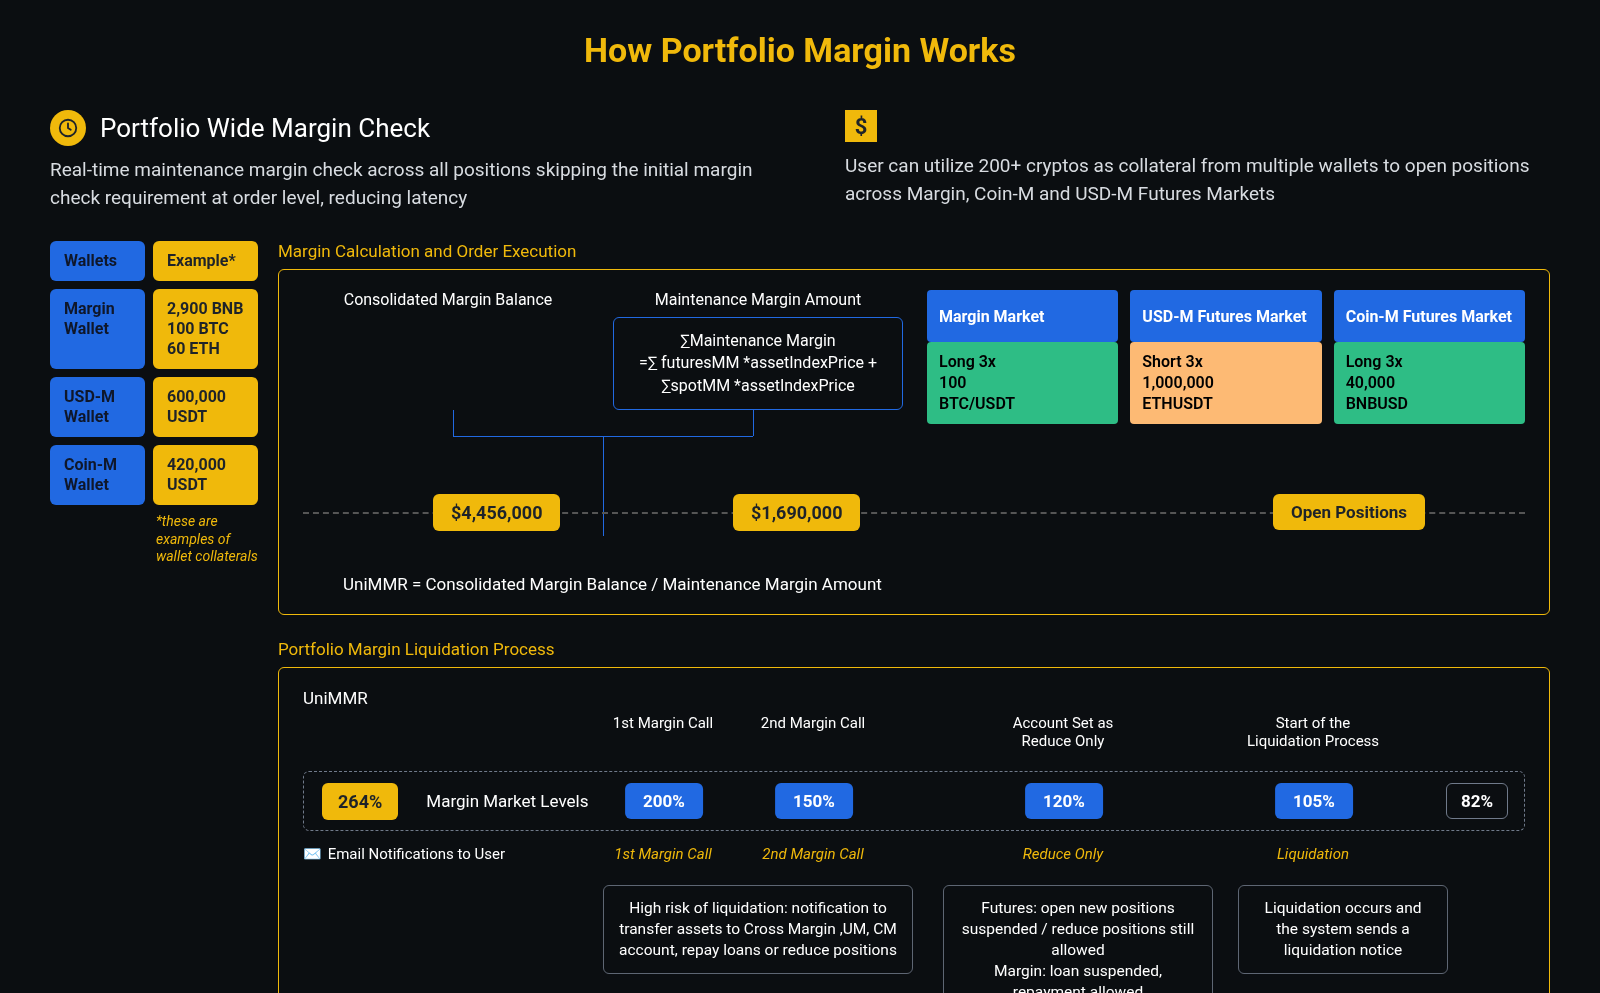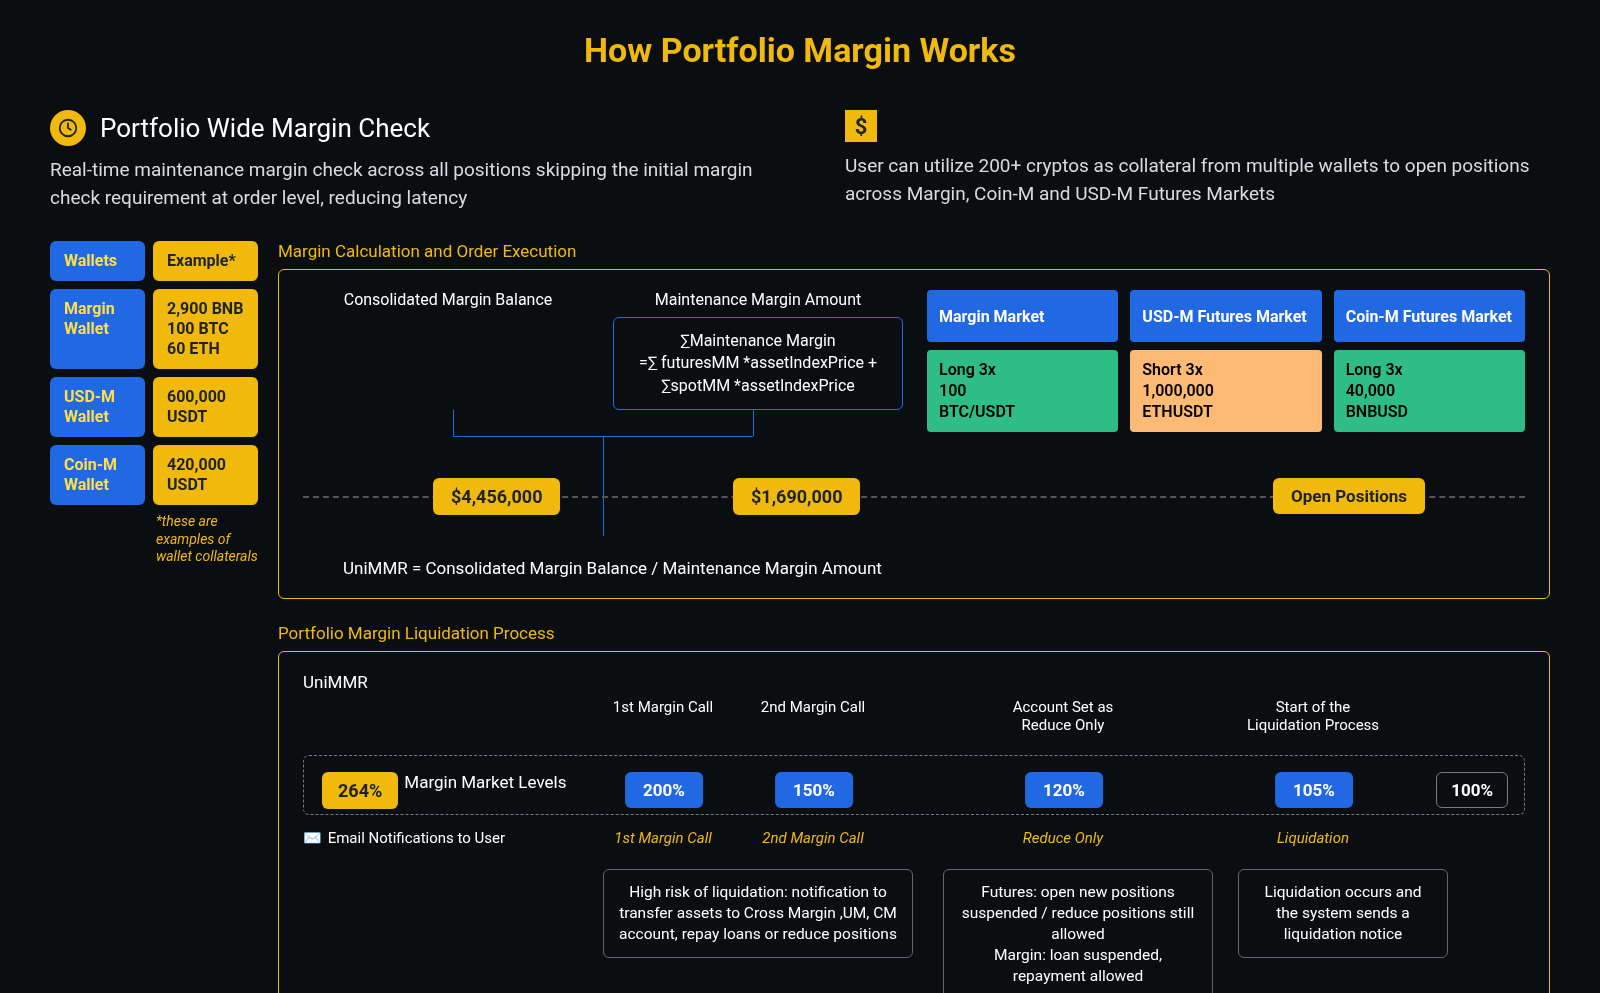--- a/index.html
+++ b/index.html
@@ -10,21 +10,21 @@
 .top-col{flex:1}
 .top-head{display:flex;align-items:center;gap:14px;margin-bottom:10px}
 .icon-circle{width:36px;height:36px;border-radius:50%;background:#f0b90b;display:flex;align-items:center;justify-content:center;color:#1e2329;font-size:22px}
 .icon-sq{width:32px;height:32px;background:#f0b90b;display:flex;align-items:center;justify-content:center;color:#1e2329;font-size:22px;font-weight:700}
 .top-h{font-size:26px;font-weight:400;color:#fff}
 .top-desc{font-size:19px;color:#d8dce1;line-height:1.45}
 .body-row{display:flex;gap:20px;margin-top:30px;align-items:flex-start}
 .wallets{width:208px;flex-shrink:0}
 .wrow{display:flex;gap:8px;margin-bottom:8px}
 .pill{border-radius:6px;padding:10px 14px;font-size:16px;font-weight:700;line-height:1.25}
-.pill.blue{background:#2169e2;color:#fde047}
+.pill.blue{background:#2169e2;color:#0f172a}
 .pill.yel{background:#f0b90b;color:#1e2329}
 .wlabel{width:95px}
 .wval{flex:1}
 .wnote{font-size:14px;font-style:italic;color:#f0b90b;margin-left:106px;line-height:1.25;margin-top:6px}
 .main-area{flex:1}
 .panel-title{font-size:17px;color:#f0b90b;margin-bottom:8px}
 .panel{border:1px solid #f0b90b;border-radius:6px;padding:20px 24px;position:relative}
 .calc-area{display:flex;align-items:flex-start;gap:24px}
 .calc-left{width:600px;position:relative}
 .calc-boxes{display:flex;gap:20px}
@@ -34,30 +34,30 @@
 .connector{position:relative;height:64px}
 .connector::before,.connector::after{content:"";position:absolute;top:0;width:1px;height:26px;background:#2169e2}
 .connector::before{left:25%}
 .connector::after{left:75%}
 .connector .hbar{position:absolute;top:26px;left:25%;right:25%;height:1px;background:#2169e2}
 .connector .vbar{position:absolute;top:26px;left:50%;width:1px;height:100px;background:#2169e2}
 .val-pill{background:#f0b90b;color:#1e2329;font-weight:700;border-radius:6px;padding:8px 18px;font-size:18px}
 .formula{font-size:17px;color:#fff;margin-top:40px;margin-left:40px}
 .markets{display:flex;gap:12px;flex:1}
 .mkt{flex:1}
-.mkt-h{background:#2169e2;color:#fff;font-weight:700;font-size:16px;padding:10px 12px;border-radius:4px;margin-bottom:8px;min-height:52px;display:flex;align-items:center}
+.mkt-h{background:#2169e2;color:#fff;font-weight:700;font-size:16px;padding:10px 12px;border-radius:4px;min-height:52px;display:flex;align-items:center}
 .mkt-pos{padding:10px 12px;border-radius:4px;font-size:16px;color:#000;font-weight:600;line-height:1.3}
 .pos-long{background:#2ebd85}
 .pos-short{background:#fdba74}
 .open-pos{background:#f0b90b;color:#1e2329;font-weight:700;border-radius:6px;padding:8px 18px;font-size:17px}
 .liq-panel{margin-top:24px}
 .unimmr{font-size:17px;color:#fff;margin-bottom:6px}
 .stage-row{display:flex;gap:0;position:relative;height:45px;margin-bottom:12px}
 .stage-lbl{position:absolute;font-size:15px;color:#fff;text-align:center;width:140px;transform:translateX(-50%)}
-.ratio-box{border:1.5px dashed #707a8a;border-radius:6px;padding:16px 18px;display:flex;align-items:flex-start;gap:6px;position:relative}
+.ratio-box{border:1.5px dashed #707a8a;border-radius:6px;padding:16px 18px;display:flex;align-items:center;gap:28px;position:relative}
 .ratio-start{background:#f0b90b;color:#1e2329;font-weight:700;border-radius:6px;padding:8px 16px;font-size:18px}
 .ratio-lbl{font-size:17px;color:#fff;margin-right:40px}
 .ratio-level{background:#2169e2;color:#fff;font-weight:700;padding:8px 18px;border-radius:6px;font-size:17px;position:absolute;transform:translateX(-50%)}
 .ratio-out{border:1px solid #707a8a;color:#fff;font-weight:700;padding:7px 14px;border-radius:6px;font-size:17px;position:absolute;right:16px}
 .sub-row{display:flex;align-items:flex-start;margin-top:14px;font-size:15px;position:relative;height:26px}
 .sub-email{color:#fff;display:flex;align-items:center;gap:6px}
 .sub-lbl{font-style:italic;color:#f0b90b;position:absolute;transform:translateX(-50%)}
 .note-row{display:flex;gap:16px;margin-top:14px;position:relative;height:140px}
 .note-box{border:1px solid #5e6673;border-radius:6px;padding:12px 14px;font-size:15.5px;color:#fff;text-align:center;line-height:1.35;position:absolute}
 </style>
@@ -149,21 +149,21 @@
             </div>
             <div class="mkt">
               <div class="mkt-h">Coin-M Futures Market</div>
               <div class="mkt-pos pos-long" style="white-space:pre-line">Long 3x
 40,000
 BNBUSD</div>
             </div>
           </div>
         </div>
 
-        <div style="position:relative;height:40px;margin-top:4px">
+        <div style="position:relative;height:40px;margin-top:20px">
           <div style="position:absolute;left:0;right:0;top:18px;border-top:2px dashed #555"></div>
           <div class="val-pill" style="position:absolute;left:130px;top:0">$4,456,000</div>
           <div class="val-pill" style="position:absolute;left:430px;top:0">$1,690,000</div>
           <div class="open-pos" style="position:absolute;right:100px;top:0">Open Positions</div>
         </div>
 
         <div class="formula">UniMMR = Consolidated Margin Balance / Maintenance Margin Amount</div>
       </div>
 
       <div class="liq-panel">
@@ -178,21 +178,21 @@
             <div class="stage-lbl" style="left:1010px">Start of the Liquidation Process</div>
           </div>
 
           <div class="ratio-box" style="height:60px">
             <div class="ratio-start">264%</div>
             <div class="ratio-lbl">Margin Market Levels</div>
             <div class="ratio-level" style="left:360px">200%</div>
             <div class="ratio-level" style="left:510px">150%</div>
             <div class="ratio-level" style="left:760px">120%</div>
             <div class="ratio-level" style="left:1010px">105%</div>
-            <div class="ratio-out">100%</div>
+            <div class="ratio-out">82%</div>
           </div>
 
           <div class="sub-row">
             <div class="sub-email">
               <span>✉️</span>
               <span>Email Notifications to User</span>
             </div>
             <div class="sub-lbl" style="left:360px">1st Margin Call</div>
             <div class="sub-lbl" style="left:510px">2nd Margin Call</div>
             <div class="sub-lbl" style="left:760px">Reduce Only</div>

